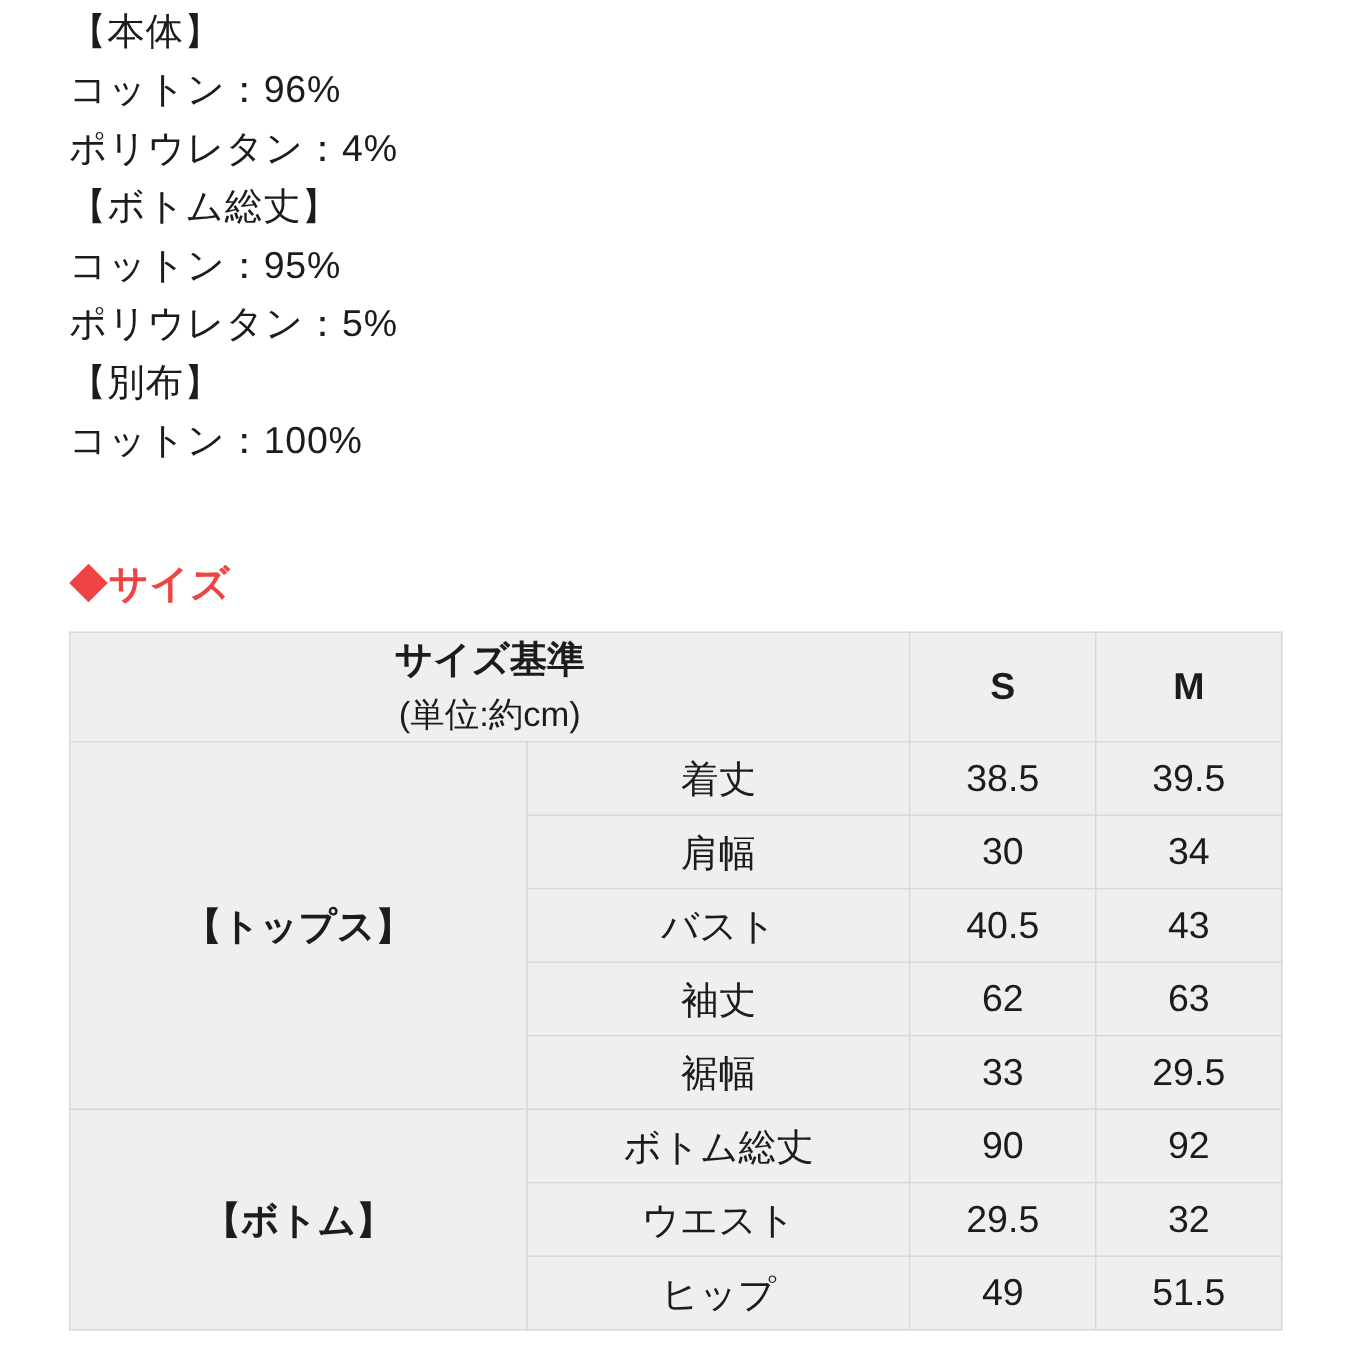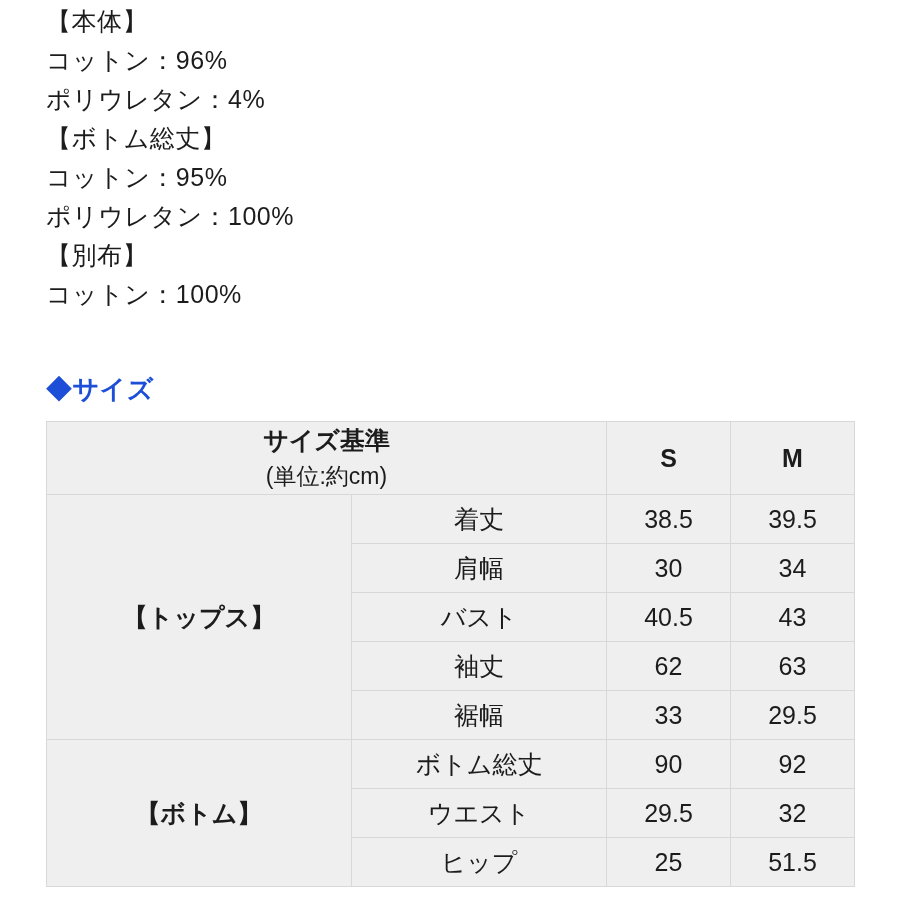--- a/index.html
+++ b/index.html
@@ -31,21 +31,21 @@
     letter-spacing: 0.5px;
     color: #1c1c1c;
     white-space: nowrap;
   }
   .size-heading {
     margin-top: 58px;
     margin-bottom: 14px;
     font-size: 26px;
     font-weight: bold;
     letter-spacing: 0.5px;
-    color: #1d4ed8;
+    color: #ef4444;
   }
   table.size-table {
     border-collapse: collapse;
     width: 808px;
     table-layout: fixed;
   }
   table.size-table td {
     border: 1px solid #d8d8d8;
     background: #efefef;
     text-align: center;
@@ -88,21 +88,21 @@
 <body>
 
 <div class="page">
 
   <div class="material-block">
     <div class="material-line">【本体】</div>
     <div class="material-line">コットン：96%</div>
     <div class="material-line">ポリウレタン：4%</div>
     <div class="material-line">【ボトム総丈】</div>
     <div class="material-line">コットン：95%</div>
-    <div class="material-line">ポリウレタン：100%</div>
+    <div class="material-line">ポリウレタン：5%</div>
     <div class="material-line">【別布】</div>
     <div class="material-line">コットン：100%</div>
   </div>
 
   <div class="size-heading">◆サイズ</div>
 
   <table class="size-table">
     <colgroup>
       <col class="c-group">
       <col class="c-item">
@@ -152,19 +152,19 @@
         <td class="value">90</td>
         <td class="value">92</td>
       </tr>
       <tr>
         <td class="row-label">ウエスト</td>
         <td class="value">29.5</td>
         <td class="value">32</td>
       </tr>
       <tr>
         <td class="row-label">ヒップ</td>
-        <td class="value">25</td>
+        <td class="value">49</td>
         <td class="value">51.5</td>
       </tr>
     </tbody>
   </table>
 
 </div>
 
 </body></html>

